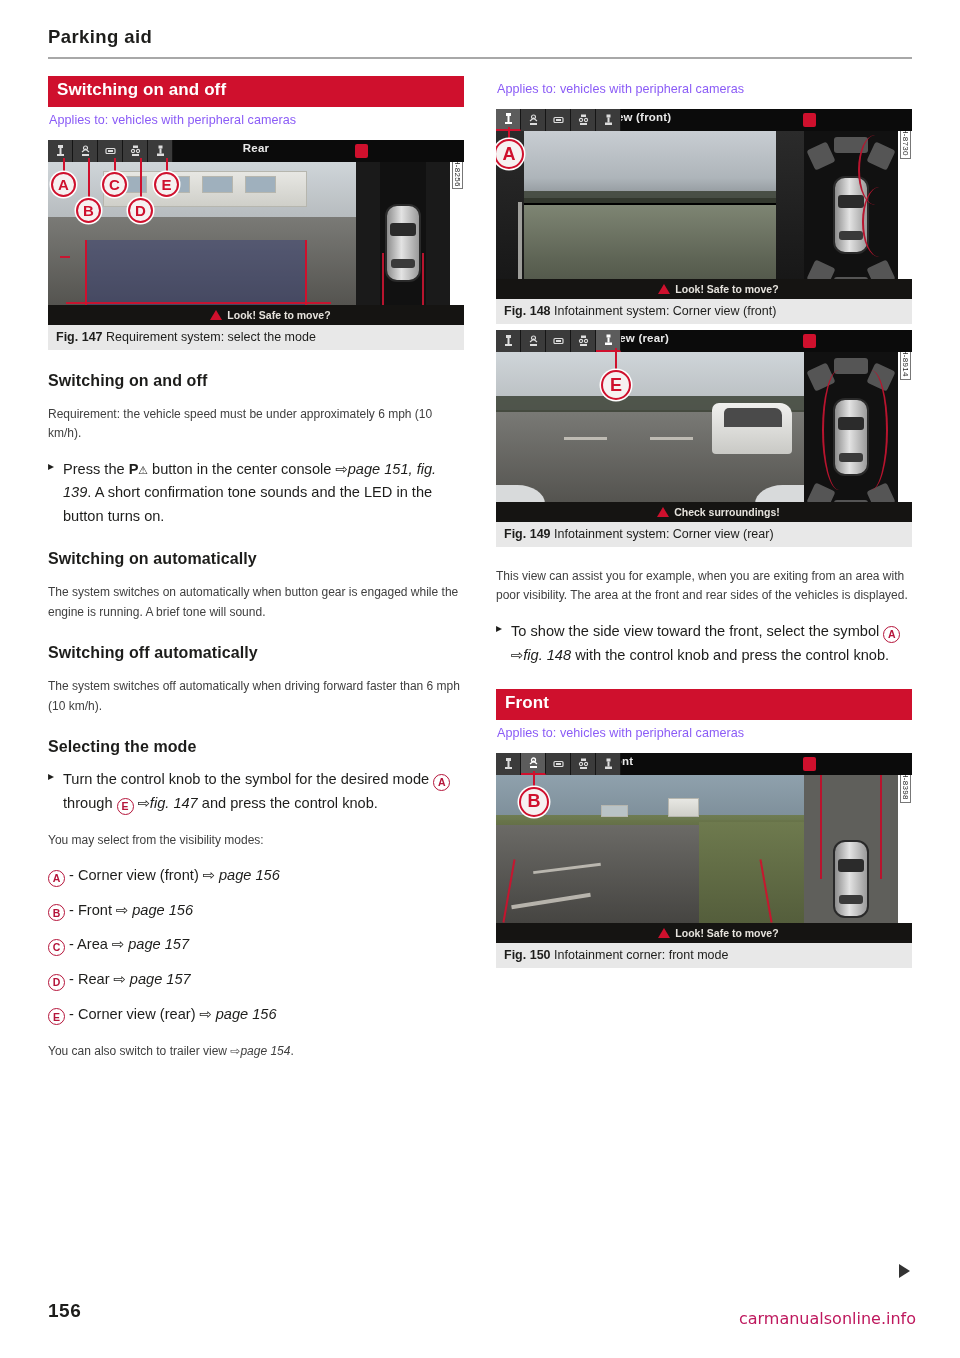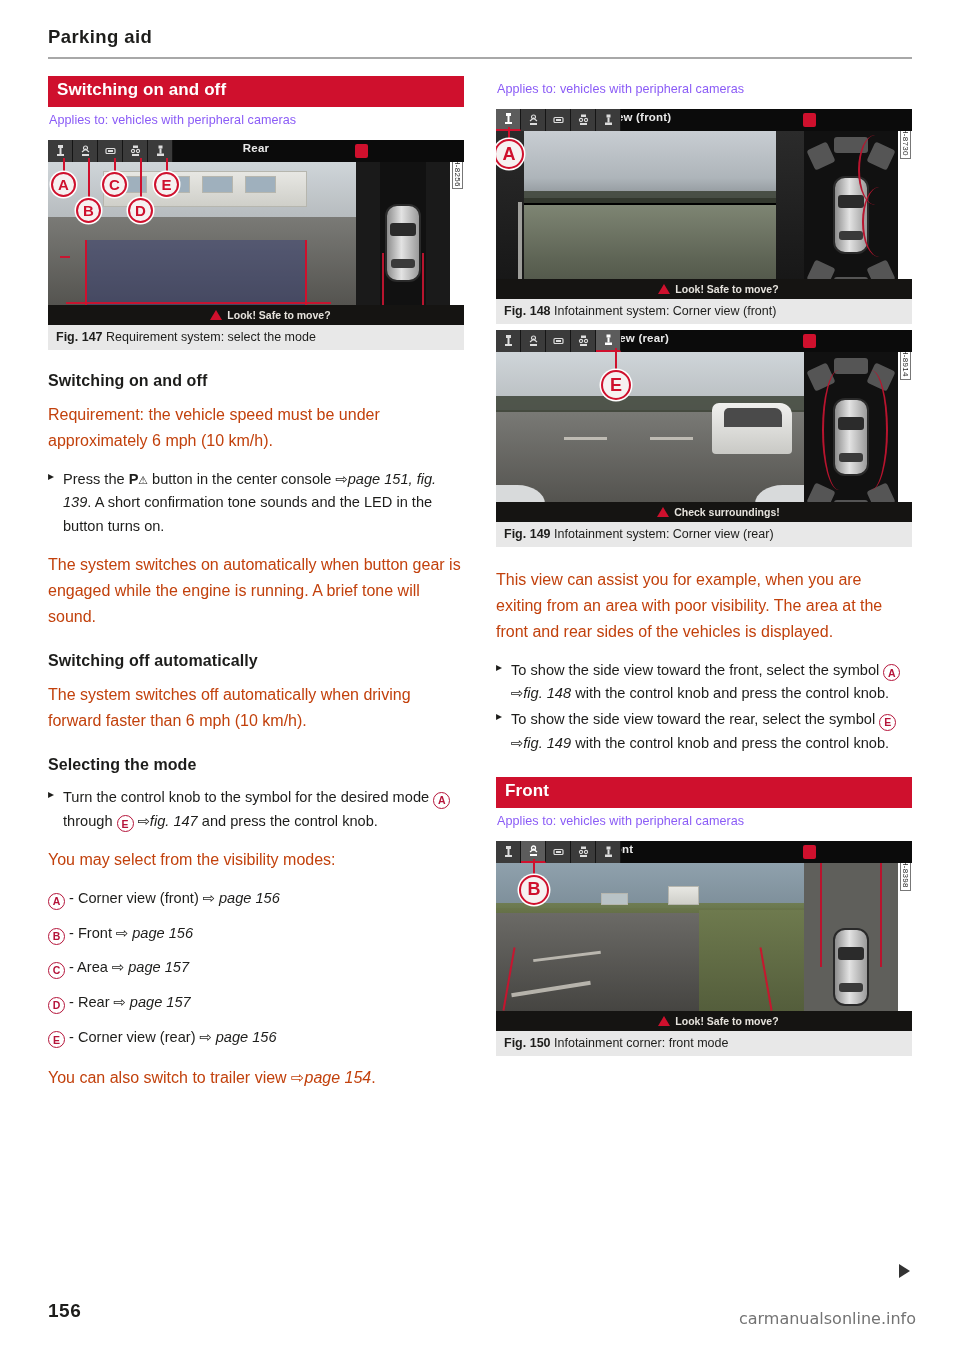--- a/index.html
+++ b/index.html
@@ -200,22 +200,22 @@
   }
   .figcap b { font-weight:bold; }
   .figcap span.ct { font-weight:normal; }
 
   
   h3.sub {
     font-size:16px; font-weight:bold; margin:22px 0 12px 0;
     letter-spacing:.1px;
   }
   p.body {
-    font-size:16px; line-height:1.62; margin:8px 0 14px 0;
-    color:#c2410c;
+    font-size:12px; line-height:1.62; margin:15px 0 14px 0;
+    color:#404040;
   }
   ul.bullets { list-style:none; margin:0 0 14px 0; }
   ul.bullets li {
     position:relative; padding-left:15px;
     font-size:14.6px; line-height:1.62; margin-bottom:2px;
   }
   ul.bullets li::before {
     content:"\25B8"; position:absolute; left:0; top:-1px;
     font-size:12px; color:#1d1d1b;
   }
@@ -236,21 +236,21 @@
     font-weight:bold; letter-spacing:-.3px;
   }
 
   
   .pagenum {
     position:absolute; left:48px; bottom:36px;
     font-size:19px; font-weight:bold; letter-spacing:.5px;
   }
   .watermark {
     position:absolute; right:44px; bottom:30px;
-    font-size:16px; color:#737373;
+    font-size:16px; color:#be185d;
     font-family:"DejaVu Sans", sans-serif;
   }
   .rightmark {
     position:absolute; right:0px; bottom:0px;
     width:0;height:0;border-top:7px solid transparent;
     border-bottom:7px solid transparent;border-left:11px solid #333;
   }
 </style>
 </head>
 <body>
@@ -363,20 +363,21 @@
 
       <h3 class="sub">Switching on and off</h3>
       <p class="body">Requirement: the vehicle speed must be under approximately 6 mph (10 km/h).</p>
 
       <ul class="bullets">
         <li>
           <span>Press the </span><span class="pbtn">P</span><span style="font-size:11px;">⚠</span><span> button in the center console </span><span class="arrowref">⇨</span><span class="it">page 151, fig. 139</span><span>. A short confirmation tone sounds and the LED in the button turns on.</span>
         </li>
       </ul>
 
+      <h3 class="sub">Switching on automatically</h3>
       <p class="body">The system switches on automatically when button gear is engaged while the engine is running. A brief tone will sound.</p>
 
       <h3 class="sub">Switching off automatically</h3>
       <p class="body">The system switches off automatically when driving forward faster than 6 mph (10 km/h).</p>
 
       <h3 class="sub">Selecting the mode</h3>
 
       <ul class="bullets">
         <li>
           <span>Turn the control knob to the symbol for the desired mode </span><span class="inl">A</span><span> through </span><span class="inl">E</span> <span class="arrowref">⇨</span><span class="it">fig. 147</span><span> and press the control knob.</span>
@@ -596,23 +597,20 @@
           <b>Fig. 149</b>
           <span class="ct">Infotainment system: Corner view (rear)</span>
         </div>
       </div>
 
       <p class="body" style="margin-top:20px;">This view can assist you for example, when you are exiting from an area with poor visibility. The area at the front and rear sides of the vehicles is displayed.</p>
 
       <ul class="bullets">
         <li>
           <span>To show the side view toward the front, select the symbol </span><span class="inl">A</span> <span class="arrowref">⇨</span><span class="it">fig. 148</span><span> with the control knob and press the control knob.</span>
-        </li>
-        <li>
-          <span>To show the side view toward the rear, select the symbol </span><span class="inl">E</span> <span class="arrowref">⇨</span><span class="it">fig. 149</span><span> with the control knob and press the control knob.</span>
         </li>
       </ul>
 
       <div class="sectionbar" style="margin-top:22px;">Front</div>
       <div class="appliesto">Applies to: vehicles with peripheral cameras</div>
 
       <div class="figure">
         <div class="mmi h190">
           <div class="mmi-top"></div>
           <div class="icontray">

